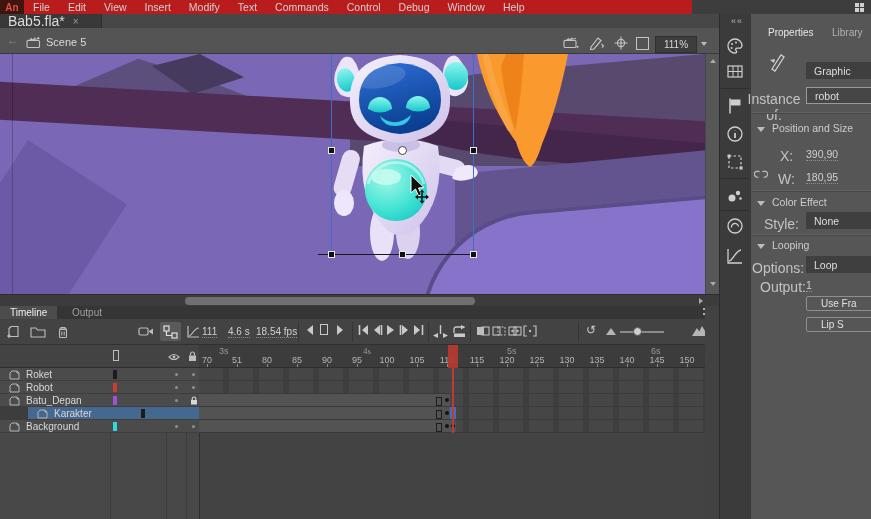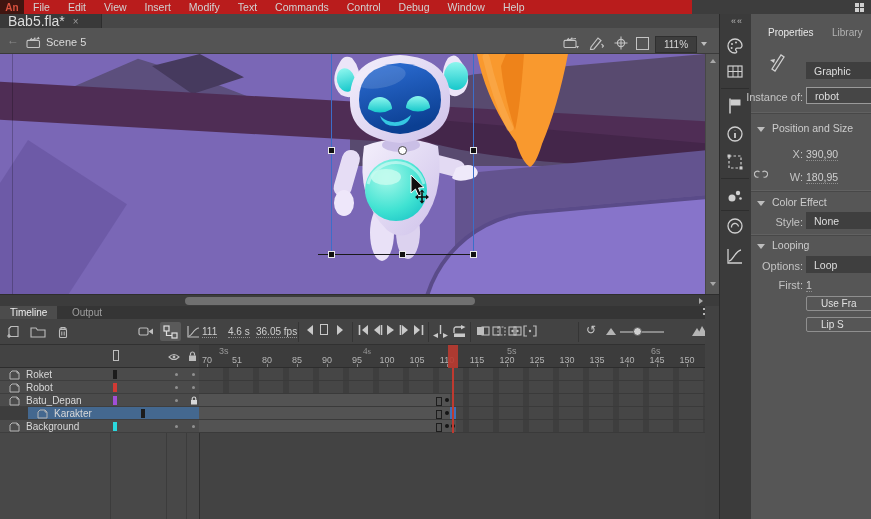--- a/index.html
+++ b/index.html
@@ -68,21 +68,21 @@
   
   #dock{left:719px;top:14px;width:32px;height:505px;background:#3b3b3b;border-left:1px solid #2b2b2b;box-sizing:border-box;}
   .dock-icon{position:absolute;left:725px;width:20px;height:20px;}
   .dock-sep{position:absolute;left:721px;width:28px;height:1px;background:#2e2e2e;}
   
   #props{left:751px;top:14px;width:120px;height:505px;background:#565656;}
   #props-tabbar{left:751px;top:14px;width:120px;height:26px;background:#3e3e3e;}
   .prop-tab{position:absolute;top:25px;height:15px;display:flex;align-items:center;padding:0 10px;font-size:10px;}
   .prop-tab.active{background:#565656;color:#e8e8e8;}
   .prop-tab.inactive{color:#b2b2b2;}
-  .prop-label{position:absolute;font-size:11px;color:#c3c3c3;text-align:right;}
+  .prop-label{position:absolute;font-size:14px;color:#c3c3c3;text-align:center;}
   .prop-field{position:absolute;left:806px;width:74px;height:17px;background:#3f3f3f;color:#dedede;
               font-size:10.5px;display:flex;align-items:center;padding-left:8px;box-sizing:border-box;}
   .prop-section{position:absolute;left:757px;font-size:10.5px;color:#cccccc;text-align:center;}
   .sec-arrow{display:inline-block;width:0;height:0;border-left:4px solid transparent;border-right:4px solid transparent;
              border-top:5px solid #bdbdbd;margin-right:7px;}
   .pdiv{position:absolute;left:751px;width:120px;height:1px;background:#484848;border-top:1px solid #616161;box-sizing:content-box;}
   .prop-btn{position:absolute;left:806px;width:74px;height:15px;border:1px solid #8f8f8f;border-radius:2px;
             color:#e0e0e0;font-size:10px;display:flex;align-items:center;padding-left:14px;box-sizing:border-box;}
 </style>
 </head>
@@ -289,21 +289,21 @@
   </div>
   <div class="tbtn" style="left:186px;">
     <svg width="14" height="14" viewBox="0 0 14 14">
         <path d="M2 1 v11 h11" fill="none" stroke="#bdbdbd" stroke-width="1.2"></path>
         <path d="M3 11 C6 11 8 3 13 3" fill="none" stroke="#bdbdbd" stroke-width="1.2"></path>
       </svg>
   </div>
 
   <span class="abs hotval" style="left:202px;top:326px;">111</span>
   <span class="abs hotval" style="left:228px;top:326px;">4.6 s</span>
-  <span class="abs hotval" style="left:256px;top:326px;">36.05 fps</span>
+  <span class="abs hotval" style="left:256px;top:326px;">18.54 fps</span>
   <div class="tsep" style="left:298px;"></div>
 
   <div class="tbtn" style="left:306px;">
       <svg width="8" height="10" viewBox="0 0 8 10">
         <path d="M7 0 L1 5 L7 10 Z" fill="#c9c9c9"></path>
       </svg>
     </div>
   <div class="tbtn" style="left:320px;top:324px;width:8px;height:11px;border:1.2px solid #c9c9c9;box-sizing:border-box;"></div>
   <div class="tbtn" style="left:336px;">
       <svg width="8" height="10" viewBox="0 0 8 10">
@@ -635,19 +635,19 @@
 
   <div class="pdiv" style="top:190px;"></div>
   <div class="prop-section" style="top:196px;"><span class="sec-arrow"></span><span>Color Effect</span></div>
   <div class="prop-label" style="left:760px;top:216px;width:43px;">Style:</div>
   <div class="prop-field" style="top:212px;">None</div>
 
   <div class="pdiv" style="top:234px;"></div>
   <div class="prop-section" style="top:239px;"><span class="sec-arrow"></span><span>Looping</span></div>
   <div class="prop-label" style="left:752px;top:260px;width:51px;">Options:</div>
   <div class="prop-field" style="top:256px;">Loop</div>
-  <div class="prop-label" style="left:760px;top:279px;width:43px;">First:</div>
+  <div class="prop-label" style="left:760px;top:279px;width:43px;">Output:</div>
   <span class="abs hotval" style="left:806px;top:279px;font-size:10.5px;">1</span>
   <div class="prop-btn" style="top:296px;">Use Fra</div>
   <div class="prop-btn" style="top:317px;">Lip S</div>
 
 <div class="abs" id="playhead-line"></div>
   </div>
 
 </body></html>

